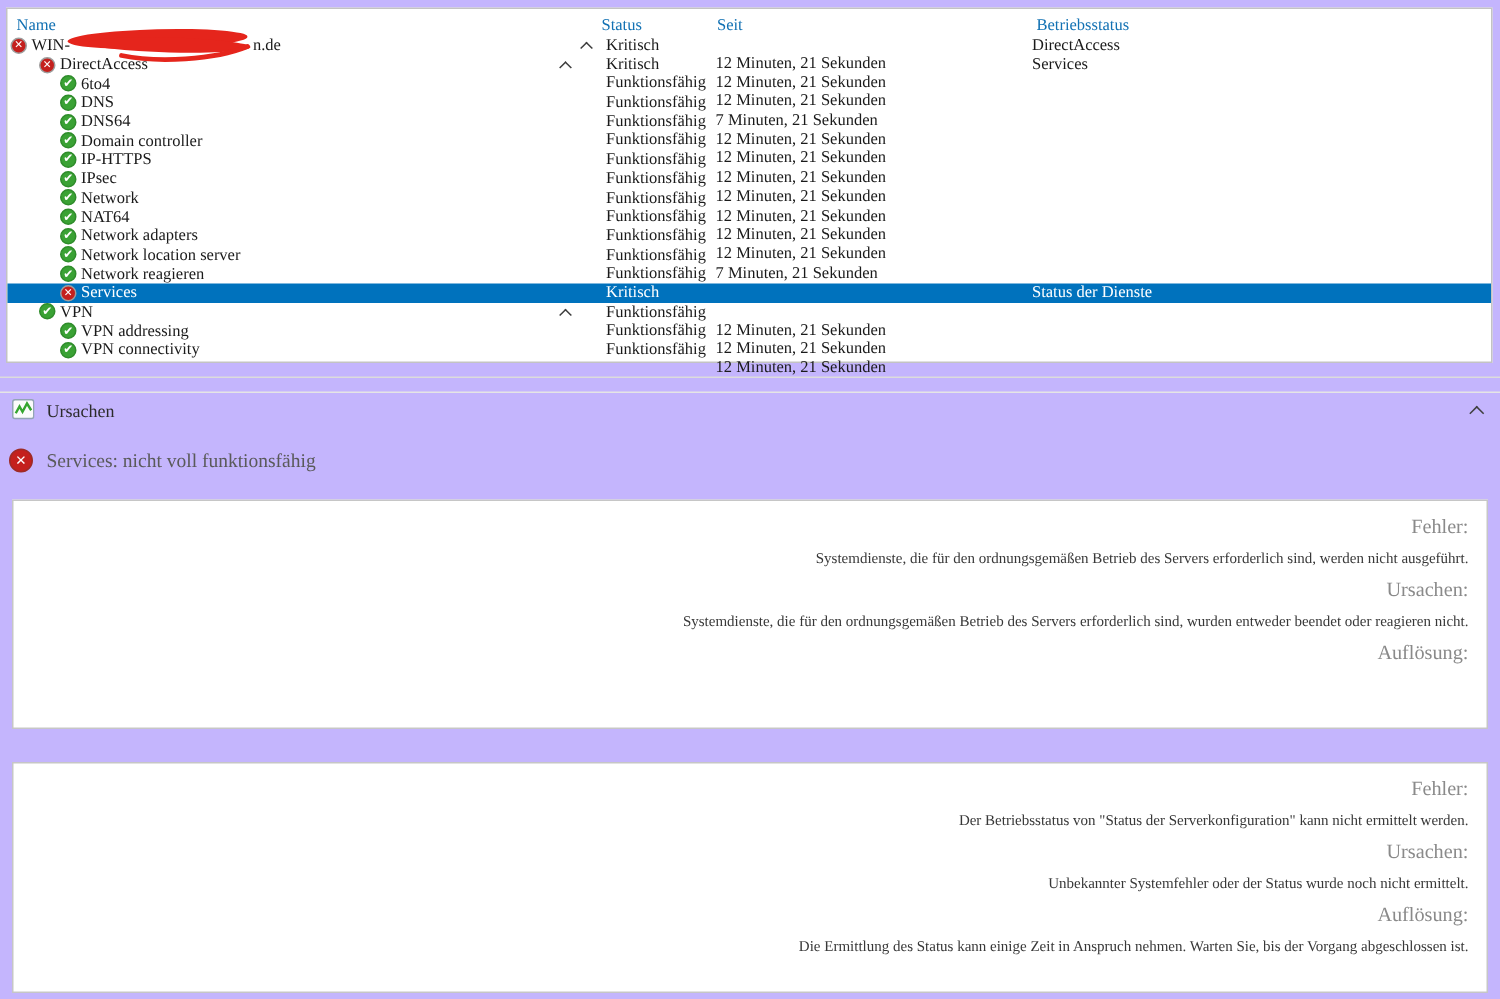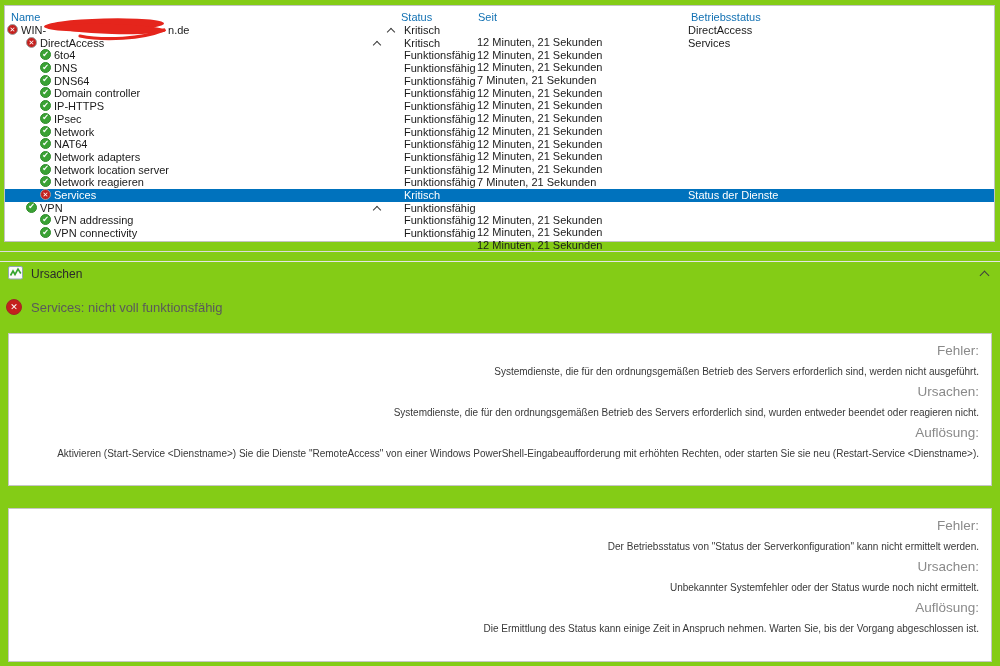--- a/index.html
+++ b/index.html
@@ -3,32 +3,32 @@
 <meta charset="utf-8">
 <style>
   :root{
     --header-blue:#1271b3; --selection-blue:#0072bd; --error-red:#c4201d;
     --ok-green:#3aa234; --redaction-red:#e5251c; --heading-gray:#8a8a8a;
     --body-text:#383838; --border-gray:#c6c6c6;
   }
   html,body{margin:0;padding:0;}
   body{width:1000px;height:666px;background:#fff;
        font-family:"Liberation Sans","DejaVu Sans",sans-serif;}
-  #screen{position:relative;width:1000px;height:666px;overflow:hidden;background:#84cc16;}
+  #screen{position:relative;width:1000px;height:666px;overflow:hidden;background:#c4b5fd;font-family:Liberation Serif, serif;}
 
   
   .listview{position:absolute;left:4px;top:5px;width:991px;height:237px;
             border:1px solid #c3c3c3;background:#fff;box-sizing:border-box;}
   .lv-header span{position:absolute;top:5px;font-size:11px;color:var(--header-blue);
                   cursor:default;white-space:nowrap;}
   .h-name{left:6px}.h-status{left:396px}.h-seit{left:473px}.h-betrieb{left:686px}
   .lv-rows{position:absolute;left:0;top:18px;right:0;}
   .row{position:relative;height:12.7px;font-size:11px;color:#1a1a1a;white-space:nowrap;}
   .row.selected{background:var(--selection-blue);color:#fff;}
-  .name-cell{position:absolute;left:0;top:0;height:12.7px;display:flex;align-items:flex-start;}
+  .name-cell{position:absolute;left:0;top:0;height:12.7px;display:flex;align-items:center;}
   .lvl0{padding-left:2px}.lvl1{padding-left:21px}.lvl2{padding-left:35px}
   .st-icon{display:inline-flex;align-items:center;justify-content:center;
            width:11px;height:11px;border-radius:50%;margin-right:3px;color:#fff;
            font-size:7px;line-height:1;flex:0 0 11px;box-sizing:border-box;}
   .st-icon.error{background:var(--error-red);border:1px solid #9e9e9e;}
   .st-icon.ok{background:var(--ok-green);border:1px solid #2f8c2b;font-size:8px;}
   .chev{position:absolute;top:3px;width:8px;height:8px;cursor:pointer;}
   .chev::before{content:"";position:absolute;left:0;top:2px;width:5px;height:5px;
                 border-left:1.6px solid #3c3c3c;border-top:1.6px solid #3c3c3c;
                 transform:rotate(45deg);}
@@ -253,21 +253,20 @@
     <span class="err-big">✕</span>
     <span class="s-text">Services: nicht voll funktionsfähig</span>
   </div>
 
   <div class="dbox box0" id="dbox0">
       <div class="dl">Fehler:</div>
       <div class="dt">Systemdienste, die für den ordnungsgemäßen Betrieb des Servers erforderlich sind, werden nicht ausgeführt.</div>
       <div class="dl">Ursachen:</div>
       <div class="dt">Systemdienste, die für den ordnungsgemäßen Betrieb des Servers erforderlich sind, wurden entweder beendet oder reagieren nicht.</div>
       <div class="dl">Auflösung:</div>
-      <div class="dt">Aktivieren (Start-Service &lt;Dienstname&gt;) Sie die Dienste "RemoteAccess" von einer Windows PowerShell-Eingabeaufforderung mit erhöhten Rechten, oder starten Sie sie neu (Restart-Service &lt;Dienstname&gt;).</div>
     </div>
   <div class="dbox box1" id="dbox1">
       <div class="dl">Fehler:</div>
       <div class="dt">Der Betriebsstatus von "Status der Serverkonfiguration" kann nicht ermittelt werden.</div>
       <div class="dl">Ursachen:</div>
       <div class="dt">Unbekannter Systemfehler oder der Status wurde noch nicht ermittelt.</div>
       <div class="dl">Auflösung:</div>
       <div class="dt">Die Ermittlung des Status kann einige Zeit in Anspruch nehmen. Warten Sie, bis der Vorgang abgeschlossen ist.</div>
     </div>
 

